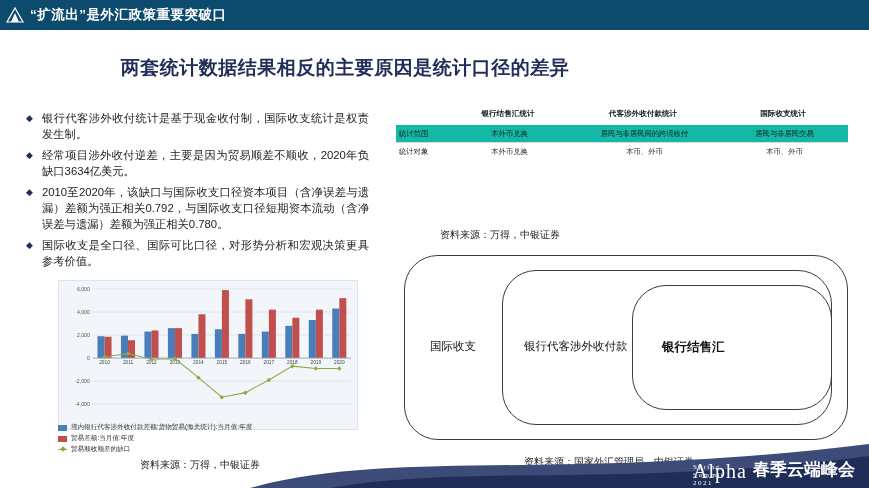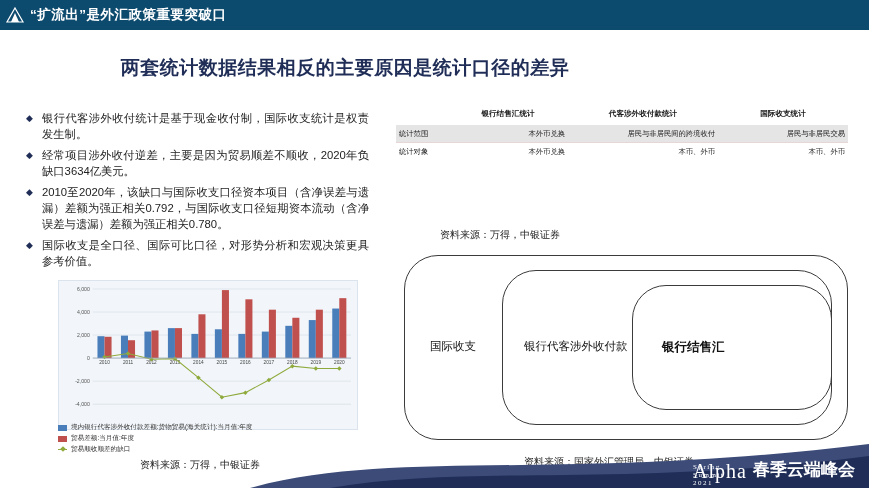--- a/index.html
+++ b/index.html
@@ -96,23 +96,23 @@
   }
   .rtable td, .rtable th {
     padding: 4px 3px;
     vertical-align: middle;
     line-height: 1.3;
     font-weight: normal;
     text-align: center;
   }
   .rtable th { font-weight: bold; font-size: 7.6px; padding-bottom: 6px; }
   .rtable td.lbl { width: 52px; text-align: left; font-weight: normal; }
-  .rtable tr.shade td { background: #e5e5e5; }
+  .rtable tr.shade td { background: #14b8a6; }
   .rtable tr.line td { border-bottom: 1px solid #e6d6d6; }
-  .rtable td.c { text-align: right; padding-left: 6px; }
+  .rtable td.c { text-align: center; padding-left: 6px; }
   .src-table {
     position: absolute; left: 440px; top: 228px;
     font-size: 10px; color: #222;
   }
   
   .venn {
     position: absolute; left: 404px; top: 255px;
     width: 444px; height: 148px;
   }
   .vb {

